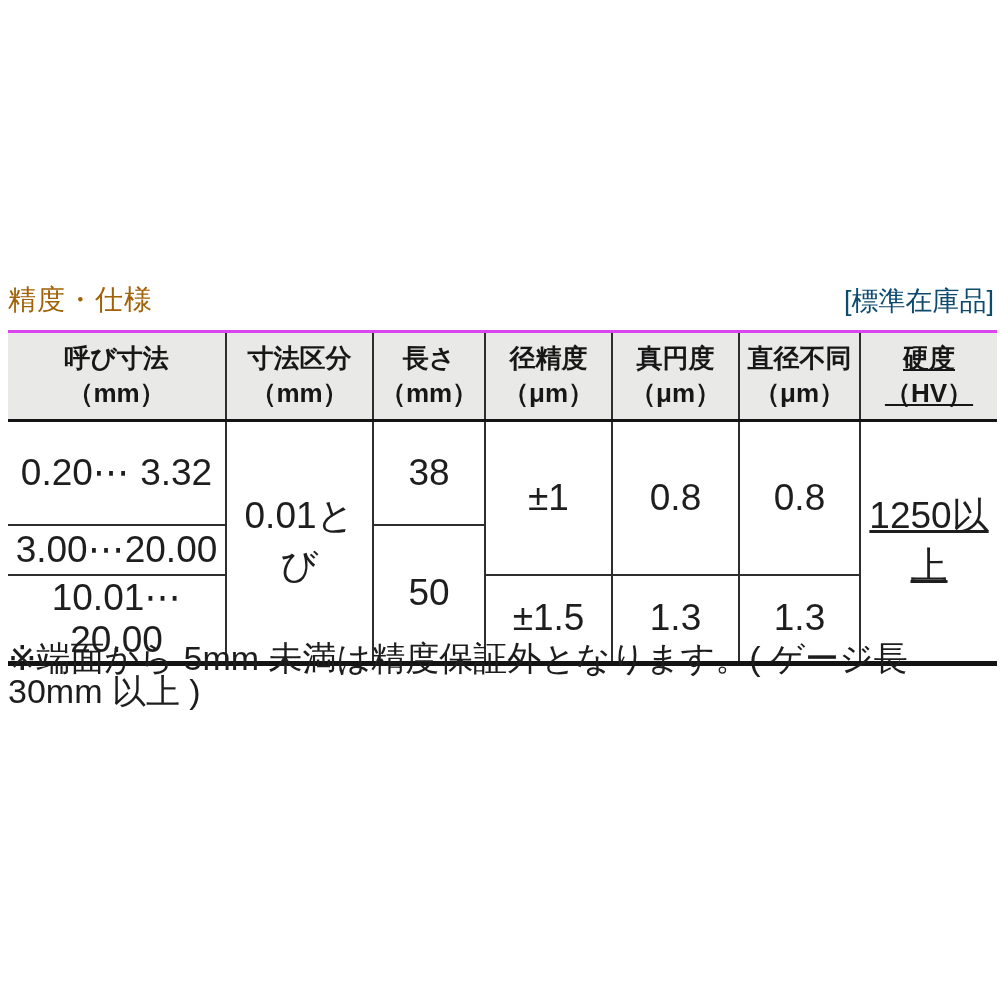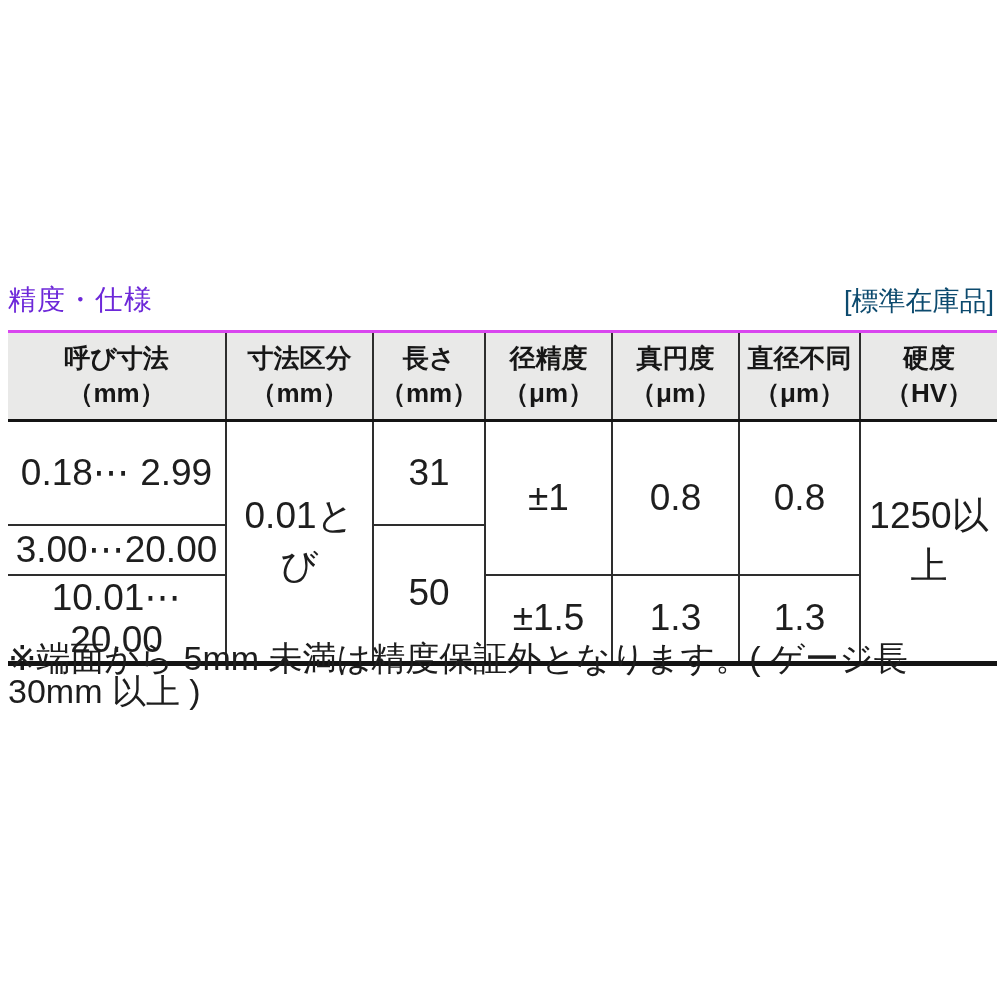--- a/index.html
+++ b/index.html
@@ -25,21 +25,21 @@
     top: 281px;
     left: 8px;
     width: 986px;
     display: flex;
     justify-content: space-between;
     align-items: flex-end;
   }
   .page-title {
     font-size: 28px;
     letter-spacing: 1px;
-    color: #6d28d9;
+    color: #a16207;
   }
   .stock-label {
     font-size: 27px;
     color: #0c4a6e;
   }
   table.spec-table {
     position: absolute;
     top: 330px;
     left: 8px;
     width: 989px;
@@ -49,21 +49,21 @@
     border-bottom: 5px solid #141414;
   }
   .spec-table th, .spec-table td {
     border: 2px solid #2e2e2e;
     text-align: center;
     vertical-align: middle;
     padding: 0;
     overflow: hidden;
   }
   .spec-table .c1 { border-left: 0; }
-  .spec-table .c7 { border-right: 0; }
+  .spec-table .c7 { border-right: 0; text-decoration: underline; }
   .spec-table thead th {
     background: #e9e9e8;
     border-bottom: 3px solid #141414;
     border-top: 0;
     font-size: 26px;
     font-weight: bold;
     line-height: 1.35;
     height: 86px;
     color: #171717;
   }
@@ -132,23 +132,23 @@
           <div class="unit">（μm）</div>
         </th>
         <th class="c7">
           <div>硬度</div>
           <div class="unit">（HV）</div>
         </th>
       </tr>
     </thead>
     <tbody>
       <tr class="r1">
-        <td class="c1">0.18⋯ 2.99</td>
+        <td class="c1">0.20⋯ 3.32</td>
         <td class="c2" rowspan="3">0.01とび</td>
-        <td class="c3">31</td>
+        <td class="c3">38</td>
         <td class="c4" rowspan="2">±1</td>
         <td class="c5" rowspan="2">0.8</td>
         <td class="c6" rowspan="2">0.8</td>
         <td class="c7" rowspan="3">1250以上</td>
       </tr>
       <tr class="r2">
         <td class="c1">3.00⋯20.00</td>
         <td class="c3" rowspan="2">50</td>
       </tr>
       <tr class="r3">

